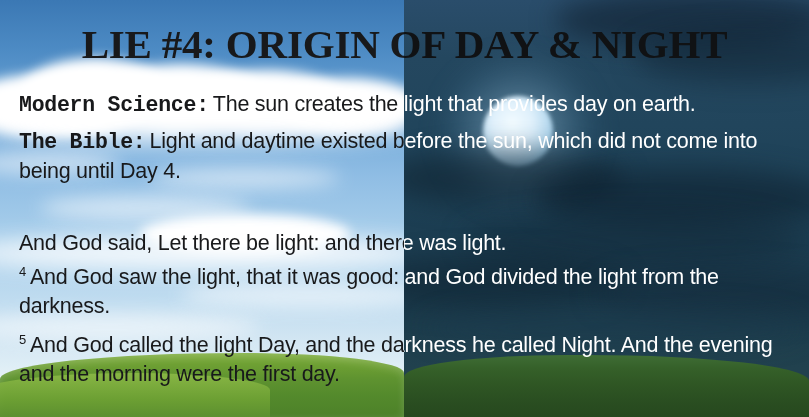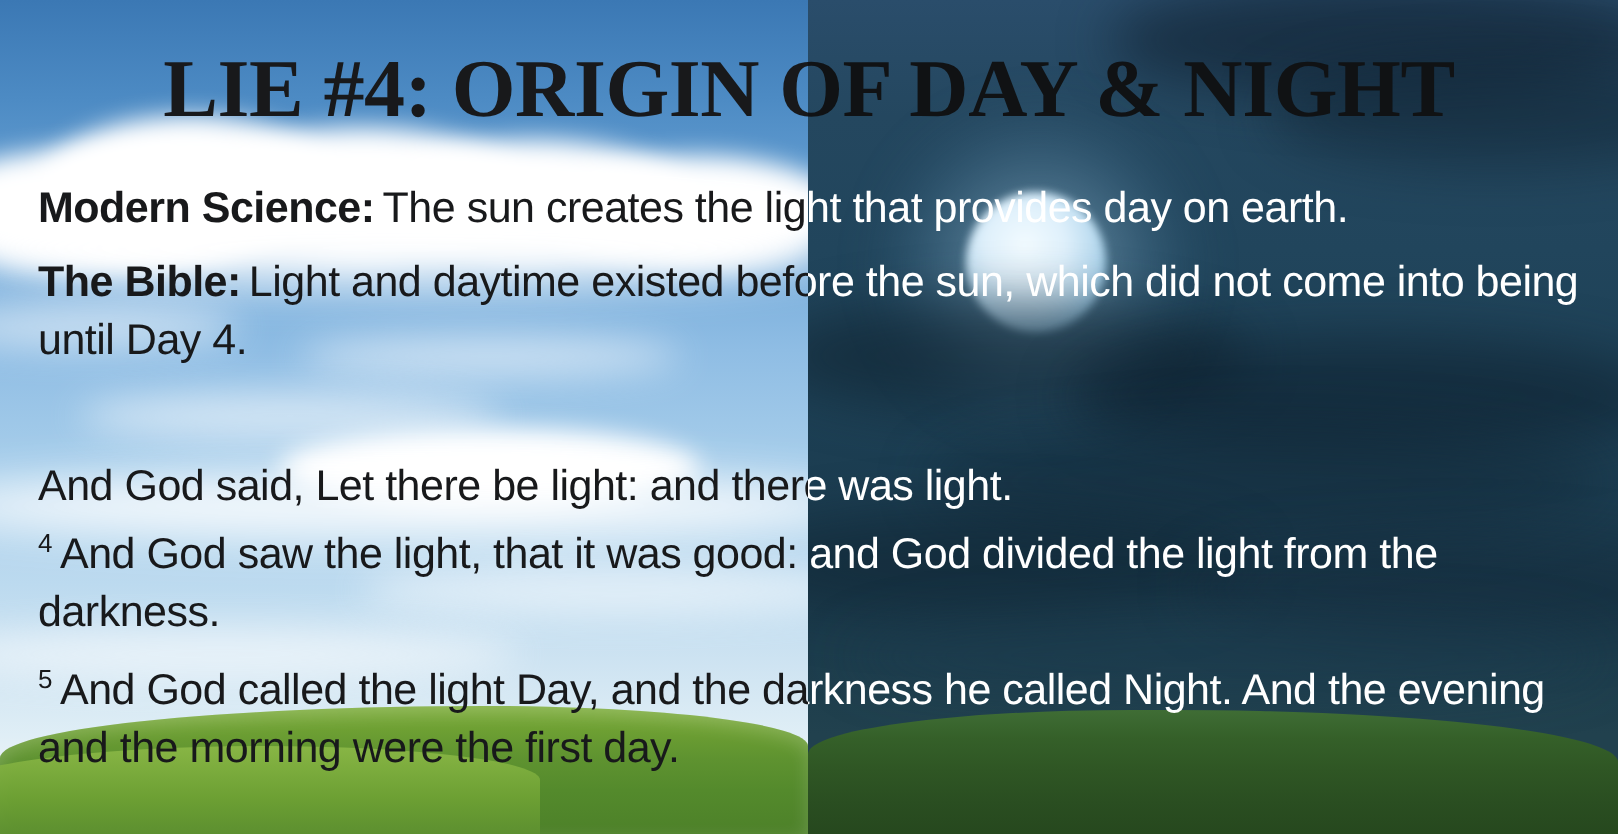--- a/index.html
+++ b/index.html
@@ -155,21 +155,21 @@
     width: 772px;
     font-size: 21.5px;
     line-height: 29px;
     letter-spacing: -0.25px;
   }
   .p-science { top: 90px; }
   .p-bible   { top: 127px; }
   .p-v3      { top: 229px; }
   .p-v4      { top: 263px; }
   .p-v5      { top: 331px; }
-  .lead { font-weight: bold; }
+  .lead { font-weight: bold; font-family: Liberation Mono, monospace; }
   .sup {
     font-size: 13px;
     vertical-align: super;
     line-height: 0;
   }
   .gap { display: inline-block; width: 4px; }
 </style>
 </head>
 <body>
 

